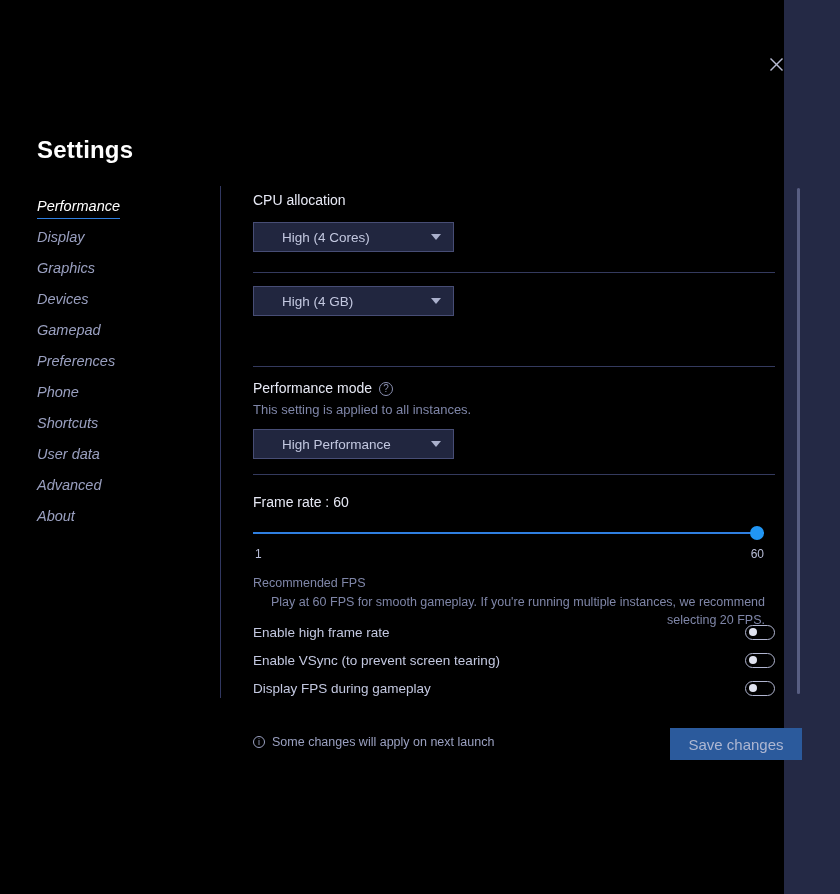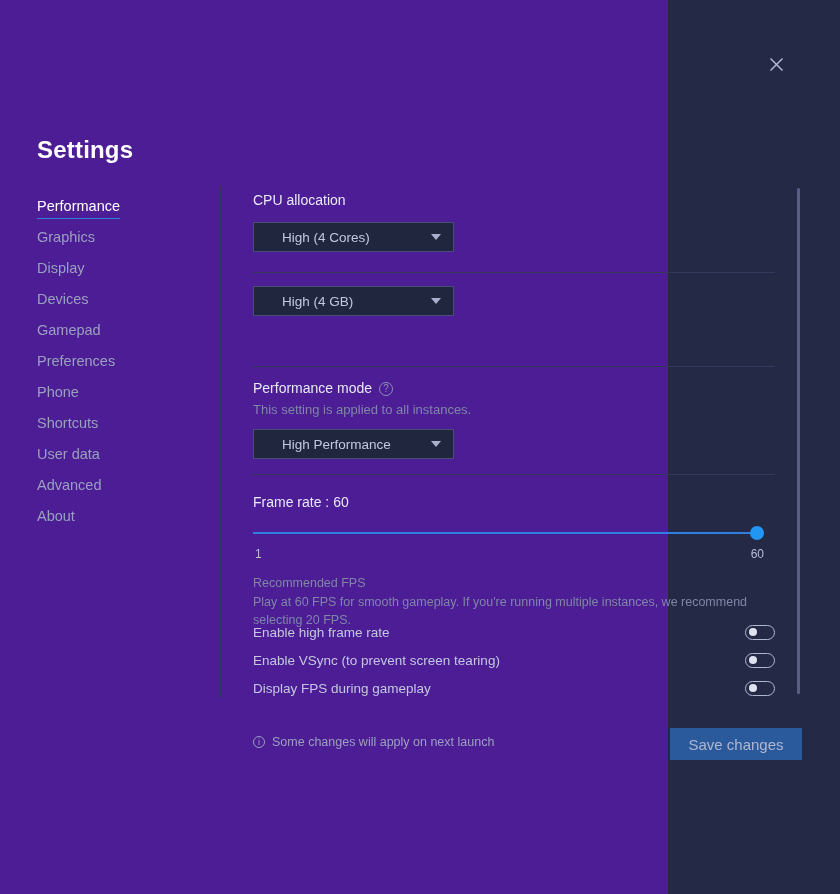--- a/index.html
+++ b/index.html
@@ -7,23 +7,23 @@
   html, body {
     width: 840px;
     height: 894px;
     background: #242945;
     font-family: "Liberation Sans", sans-serif;
     overflow: hidden;
   }
 
   .window {
     position: relative;
-    width: 668px;
+    width: 784px;
     height: 894px;
-    background: #4c1d95;
+    background: #000000;
   }
 
   
   .close-btn {
     position: absolute;
     top: 50px;
     left: 762px;
     width: 28px;
     height: 28px;
     display: flex;
@@ -51,20 +51,21 @@
     top: 196px;
     width: 175px;
   }
   .sidebar-item {
     font-size: 14.5px;
     color: #9aa0c0;
     height: 31px;
     line-height: 20px;
     cursor: pointer;
     white-space: nowrap;
+    font-style: italic;
   }
   .sidebar-item .label-inner { display: inline-block; padding-bottom: 2px; }
   .sidebar-item.active { color: #ffffff; }
   .sidebar-item.active .label-inner {
     border-bottom: 1.5px solid #2f7fe0;
   }
 
   .sidebar-divider {
     position: absolute;
     left: 220px;
@@ -205,20 +206,21 @@
     font-size: 12.5px;
     color: #7f86a8;
     margin-top: 13px;
   }
   .rec-body {
     font-size: 12.5px;
     color: #7f86a8;
     line-height: 18px;
     margin-top: 3px;
     width: 512px;
+    text-align: right;
   }
 
   
   .toggle-list { position: absolute; top: 432px; left: 0; width: 522px; }
   .toggle-row {
     position: relative;
     height: 28px;
     display: flex;
     align-items: center;
     justify-content: space-between;
@@ -322,22 +324,22 @@
         <line x1="1.5" y1="1.5" x2="13.5" y2="13.5" stroke="#b7bbd4" stroke-width="1.4"></line>
         <line x1="13.5" y1="1.5" x2="1.5" y2="13.5" stroke="#b7bbd4" stroke-width="1.4"></line>
       </svg>
     </span>
   </div>
 
   <div class="page-title">Settings</div>
 
   <div class="sidebar">
     <div class="sidebar-item active"><span class="label-inner">Performance</span></div>
+    <div class="sidebar-item"><span class="label-inner">Display</span></div>
     <div class="sidebar-item"><span class="label-inner">Graphics</span></div>
-    <div class="sidebar-item"><span class="label-inner">Display</span></div>
     <div class="sidebar-item"><span class="label-inner">Devices</span></div>
     <div class="sidebar-item"><span class="label-inner">Gamepad</span></div>
     <div class="sidebar-item"><span class="label-inner">Preferences</span></div>
     <div class="sidebar-item"><span class="label-inner">Phone</span></div>
     <div class="sidebar-item"><span class="label-inner">Shortcuts</span></div>
     <div class="sidebar-item"><span class="label-inner">User data</span></div>
     <div class="sidebar-item"><span class="label-inner">Advanced</span></div>
     <div class="sidebar-item"><span class="label-inner">About</span></div>
   </div>
 

